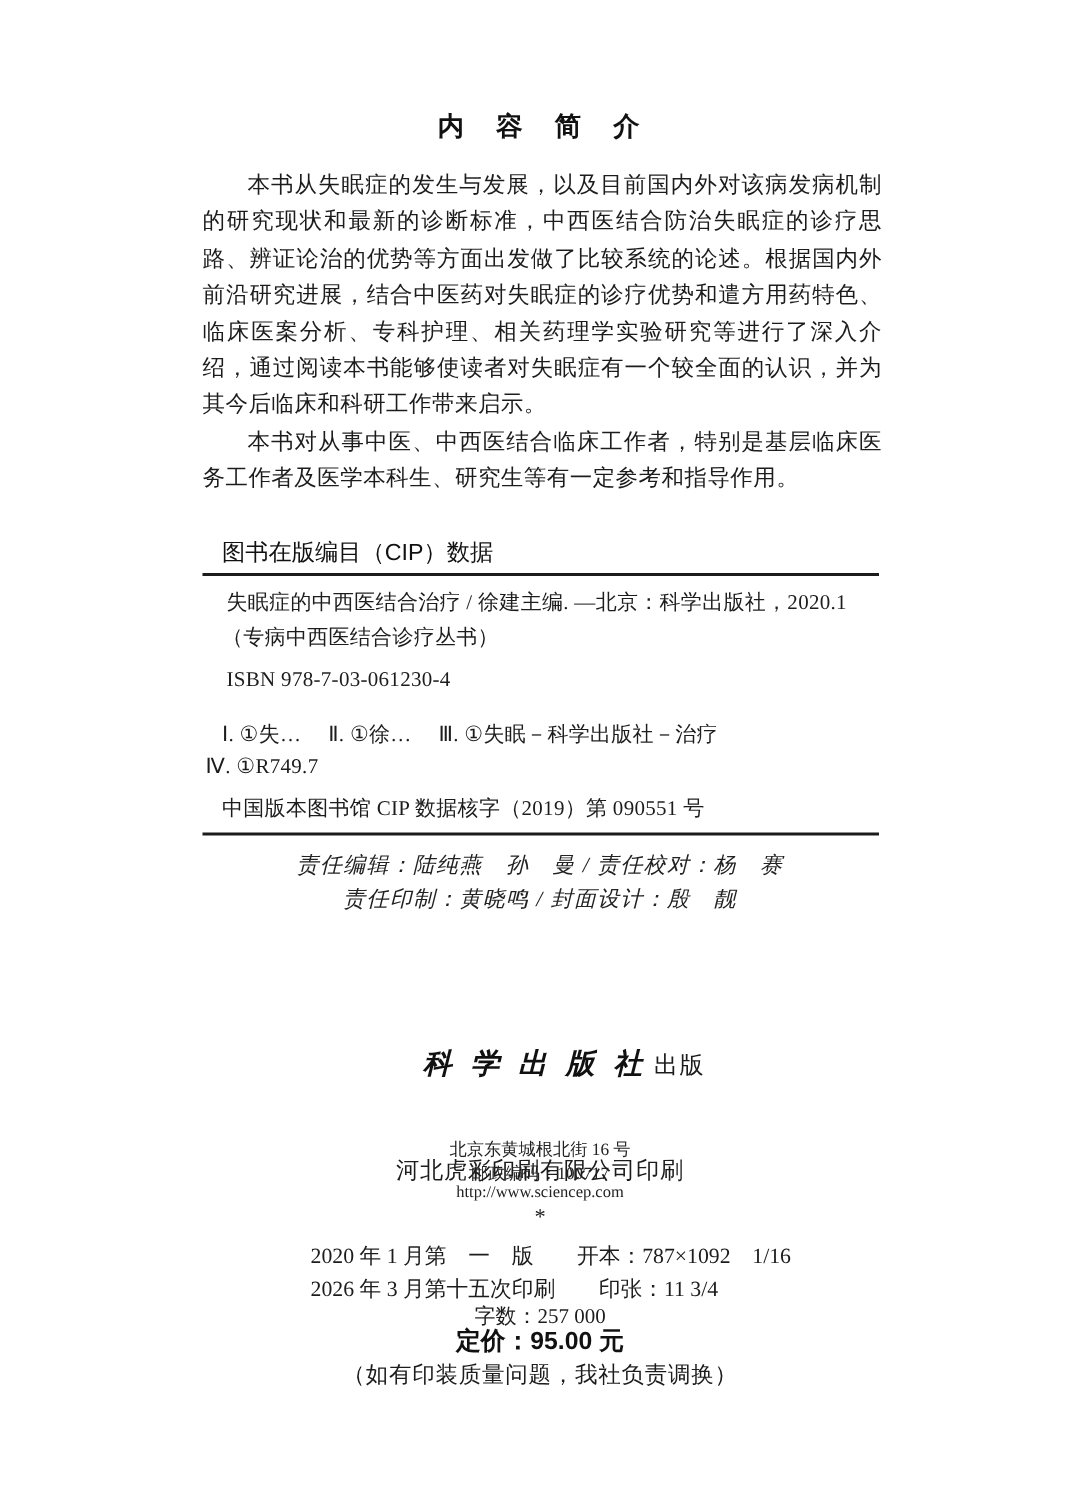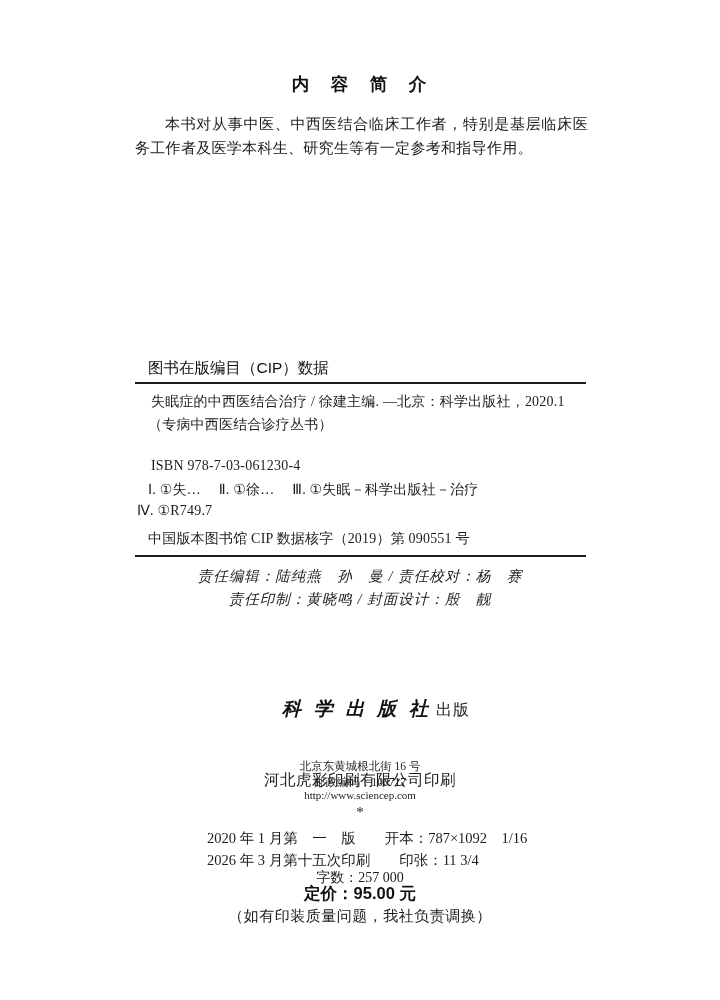--- a/index.html
+++ b/index.html
@@ -53,21 +53,21 @@
     width: 451px;
     height: 2px;
     background: #1c1c1c;
   }
   .rule-1 { top: 382px; }
   .rule-2 { top: 555px; }
 
   .cip-line { font-size: 14px; letter-spacing: 0.2px; text-align: right; }
   .cip-record   { top: 393px; left: 151px; }
   .cip-series   { top: 416px; left: 148px; }
-  .cip-isbn     { top: 458px; left: 151px; }
+  .cip-isbn     { top: 446px; left: 151px; }
   .cip-class-1  { top: 481px; left: 148px; }
   .cip-class-2  { top: 502px; left: 137px; }
   .cip-registry { top: 530px; left: 148px; }
 
   .staff-line {
     font-size: 14.5px;
     font-style: italic;
     letter-spacing: 1px;
     color: #222;
   }
@@ -112,20 +112,21 @@
   .note-line { top: 907px; font-size: 15px; letter-spacing: 0.5px; }
 </style>
 </head>
 <body>
 
 <div class="page">
 
   <div class="abs centered doc-title">内　容　简　介</div>
 
   <div class="abs intro">
+    <p>本书从失眠症的发生与发展，以及目前国内外对该病发病机制的研究现状和最新的诊断标准，中西医结合防治失眠症的诊疗思路、辨证论治的优势等方面出发做了比较系统的论述。根据国内外前沿研究进展，结合中医药对失眠症的诊疗优势和遣方用药特色、临床医案分析、专科护理、相关药理学实验研究等进行了深入介绍，通过阅读本书能够使读者对失眠症有一个较全面的认识，并为其今后临床和科研工作带来启示。</p>
     <p>本书对从事中医、中西医结合临床工作者，特别是基层临床医务工作者及医学本科生、研究生等有一定参考和指导作用。</p>
   </div>
 
   <div class="abs cip-header">图书在版编目（CIP）数据</div>
   <div class="abs rule rule-1"></div>
 
   <div class="abs cip-line cip-record">失眠症的中西医结合治疗 / 徐建主编. —北京：科学出版社，2020.1</div>
   <div class="abs cip-line cip-series">（专病中西医结合诊疗丛书）</div>
   <div class="abs cip-line cip-isbn">ISBN 978-7-03-061230-4</div>
   <div class="abs cip-line cip-class-1">Ⅰ. ①失…　 Ⅱ. ①徐…　 Ⅲ. ①失眠－科学出版社－治疗</div>

